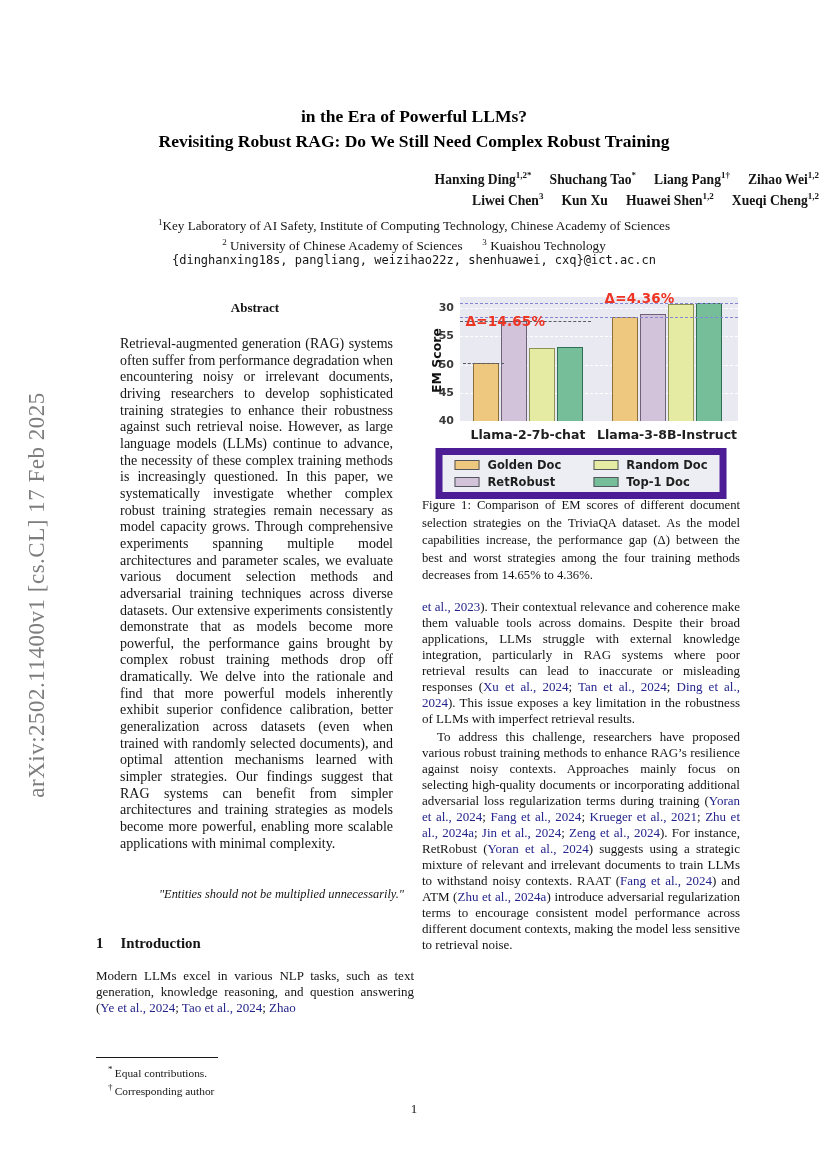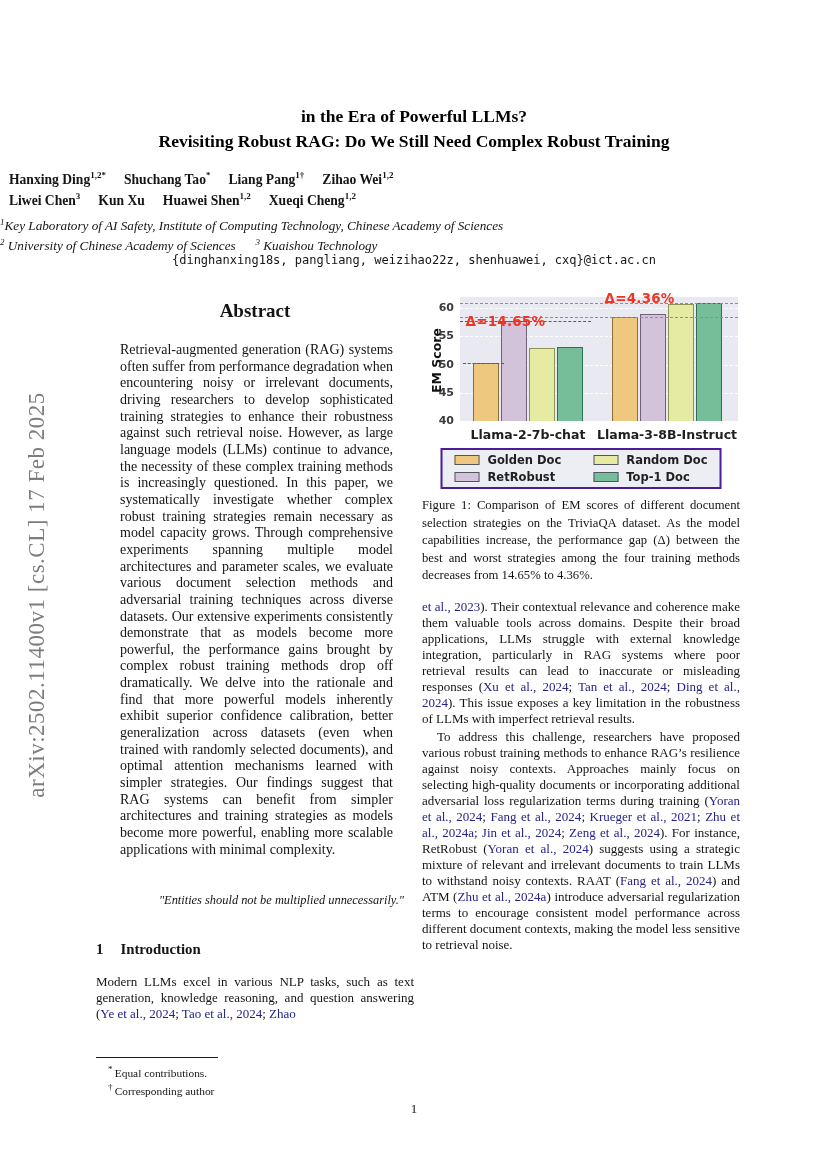--- a/index.html
+++ b/index.html
@@ -4,33 +4,33 @@
 <style>
   html,body{margin:0;padding:0;background:#ffffff;}
   .page{position:relative;width:828px;height:1171px;background:#fff;overflow:hidden;
         font-family:"Liberation Serif",serif;color:#141414;}
   
   .arxiv-side{position:absolute;left:37px;top:595px;transform:translate(-50%,-50%) rotate(-90deg);
               white-space:nowrap;font-size:23px;color:#7d7d7d;letter-spacing:.5px;}
   
   .title{position:absolute;top:104px;left:0;right:0;text-align:center;
          font-size:17.5px;font-weight:bold;line-height:1.42;color:#000;}
-  .authors{position:absolute;top:169px;left:0;right:0;text-align:left;
+  .authors{position:absolute;top:169px;left:0;right:0;text-align:right;
            font-size:13.6px;font-weight:bold;line-height:1.55;}
   .author{margin:0 9px;white-space:nowrap;}
   .authors sup,.affil sup,.fn-line sup{font-size:9px;font-weight:normal;}
   .authors sup{font-weight:bold;}
-  .affil{position:absolute;top:216px;left:0;right:0;
-         font-size:13.2px;line-height:1.4;font-style:italic;}
+  .affil{position:absolute;top:216px;left:0;right:0;text-align:center;
+         font-size:13.2px;line-height:1.4;}
   .email{position:absolute;top:253px;left:0;right:0;text-align:center;
          font-family:"DejaVu Sans Mono","Liberation Mono",monospace;font-size:12px;}
   
   .col-left{position:absolute;top:300px;left:96px;width:318px;}
   .col-right{position:absolute;top:293px;left:422px;width:318px;}
-  .abstract-heading{text-align:center;font-size:19px;font-weight:bold;margin:0 0 20px 0;}
+  .abstract-heading{text-align:center;font-size:13px;font-weight:bold;margin:0 0 20px 0;}
   .abstract-body{font-size:14px;line-height:16.65px;text-align:justify;padding:0 21px 0 24px;}
   .quote{margin-top:33px;text-align:right;padding-right:10px;font-size:12.4px;line-height:1.5;}
   .quote-text{font-style:italic;}
   .section-heading{margin-top:31px;font-size:14.8px;font-weight:bold;display:flex;gap:17px;}
   .para{font-size:13px;line-height:16px;text-align:justify;margin-top:16px;}
   .para.cont{margin-top:0;}
   .para.indent{text-indent:15px;margin-top:2px;}
   .cite{color:#23238b;}
   
   .footnotes{position:absolute;left:96px;top:1057px;width:318px;}
@@ -44,21 +44,21 @@
   .bar{position:absolute;bottom:0;width:26px;box-sizing:border-box;border:1.3px solid #474b55;border-bottom:none;}
   .refline{position:absolute;height:0;border-top:1.6px dashed #8585d8;}
   .anno{position:absolute;font-weight:bold;font-size:13.5px;white-space:nowrap;letter-spacing:.2px;}
   .ytick{position:absolute;left:0;width:32px;text-align:right;font-size:11px;font-weight:bold;color:#3a3a3a;}
   .ylabel{position:absolute;left:-46px;top:60px;width:120px;text-align:center;transform:rotate(-90deg);
           font-weight:bold;font-size:12.5px;color:#111;}
   .xlab{position:absolute;top:134px;transform:translateX(-50%);font-weight:bold;font-size:12.5px;
         color:#1f1f1f;white-space:nowrap;}
   .legend{position:absolute;top:155px;left:50%;transform:translateX(-50%);
           display:grid;grid-template-rows:auto auto;grid-auto-flow:column;
-          column-gap:32px;row-gap:3px;background:#edeef4;border:2px solid #4c1d95;padding:3px 12px;}
+          column-gap:32px;row-gap:3px;background:#edeef4;border:7px solid #4c1d95;padding:3px 12px;}
   .legend-item{display:flex;align-items:center;gap:8px;font-weight:bold;font-size:11.5px;color:#1f1f1f;white-space:nowrap;}
   .swatch{width:25px;height:10px;box-sizing:border-box;border:1.4px solid #54565e;}
   .caption{font-size:12.7px;line-height:17.6px;text-align:justify;margin-top:12px;}
 </style>
 </head>
 <body>
 
 <div class="page">
 
   <div class="arxiv-side">arXiv:2502.11400v1  [cs.CL]  17 Feb 2025</div>
@@ -131,21 +131,21 @@
           </div>
           <div class="legend-item">
             <div class="swatch" style="background: rgb(118, 189, 153);"></div>
             <span>Top-1 Doc</span>
           </div>
         </div>
     <div class="ytick" style="top: 121px;">40</div>
         <div class="ytick" style="top: 92.8182px;">45</div>
         <div class="ytick" style="top: 64.6364px;">50</div>
         <div class="ytick" style="top: 36.4545px;">55</div>
-        <div class="ytick" style="top: 8.27273px;">60</div>
+        <div class="ytick" style="top: 8.27273px;">30</div>
         <div class="xlab" style="left: 106px;">Llama-2-7b-chat</div>
         <div class="xlab" style="left: 245px;">Llama-3-8B-Instruct</div>
       </div>
     <div class="caption">Figure 1: Comparison of EM scores of different document selection strategies on the TriviaQA dataset. As the model capabilities increase, the performance gap (Δ) between the best and worst strategies among the four training methods decreases from 14.65% to 4.36%.</div>
     <div class="para cont" style="margin-top:14px;"><span class="cite">et al., 2023</span><span>).  Their contextual relevance and coherence make them valuable tools across domains. Despite their broad applications, LLMs struggle with external knowledge integration, particularly in RAG systems where poor retrieval results can lead to inaccurate or misleading responses (</span><span class="cite">Xu et al., 2024</span><span>; </span><span class="cite">Tan et al., 2024</span><span>; </span><span class="cite">Ding et al., 2024</span><span>). This issue exposes a key limitation in the robustness of LLMs with imperfect retrieval results.</span></div>
     <div class="para indent"><span>To address this challenge, researchers have proposed various robust training methods to enhance RAG’s resilience against noisy contexts.  Approaches mainly focus on selecting high-quality documents or incorporating additional adversarial loss regularization terms during training (</span><span class="cite">Yoran et al., 2024</span><span>; </span><span class="cite">Fang et al., 2024</span><span>; </span><span class="cite">Krueger et al., 2021</span><span>; </span><span class="cite">Zhu et al., 2024a</span><span>; </span><span class="cite">Jin et al., 2024</span><span>; </span><span class="cite">Zeng et al., 2024</span><span>). For instance, RetRobust (</span><span class="cite">Yoran et al., 2024</span><span>) suggests using a strategic mixture of relevant and irrelevant documents to train LLMs to withstand noisy contexts. RAAT (</span><span class="cite">Fang et al., 2024</span><span>) and ATM (</span><span class="cite">Zhu et al., 2024a</span><span>) introduce adversarial regularization terms to encourage consistent model performance across different document contexts, making the model less sensitive to retrieval noise.</span></div>
   </div>
 
   <div class="footnotes">
     <div class="fn-rule"></div>

